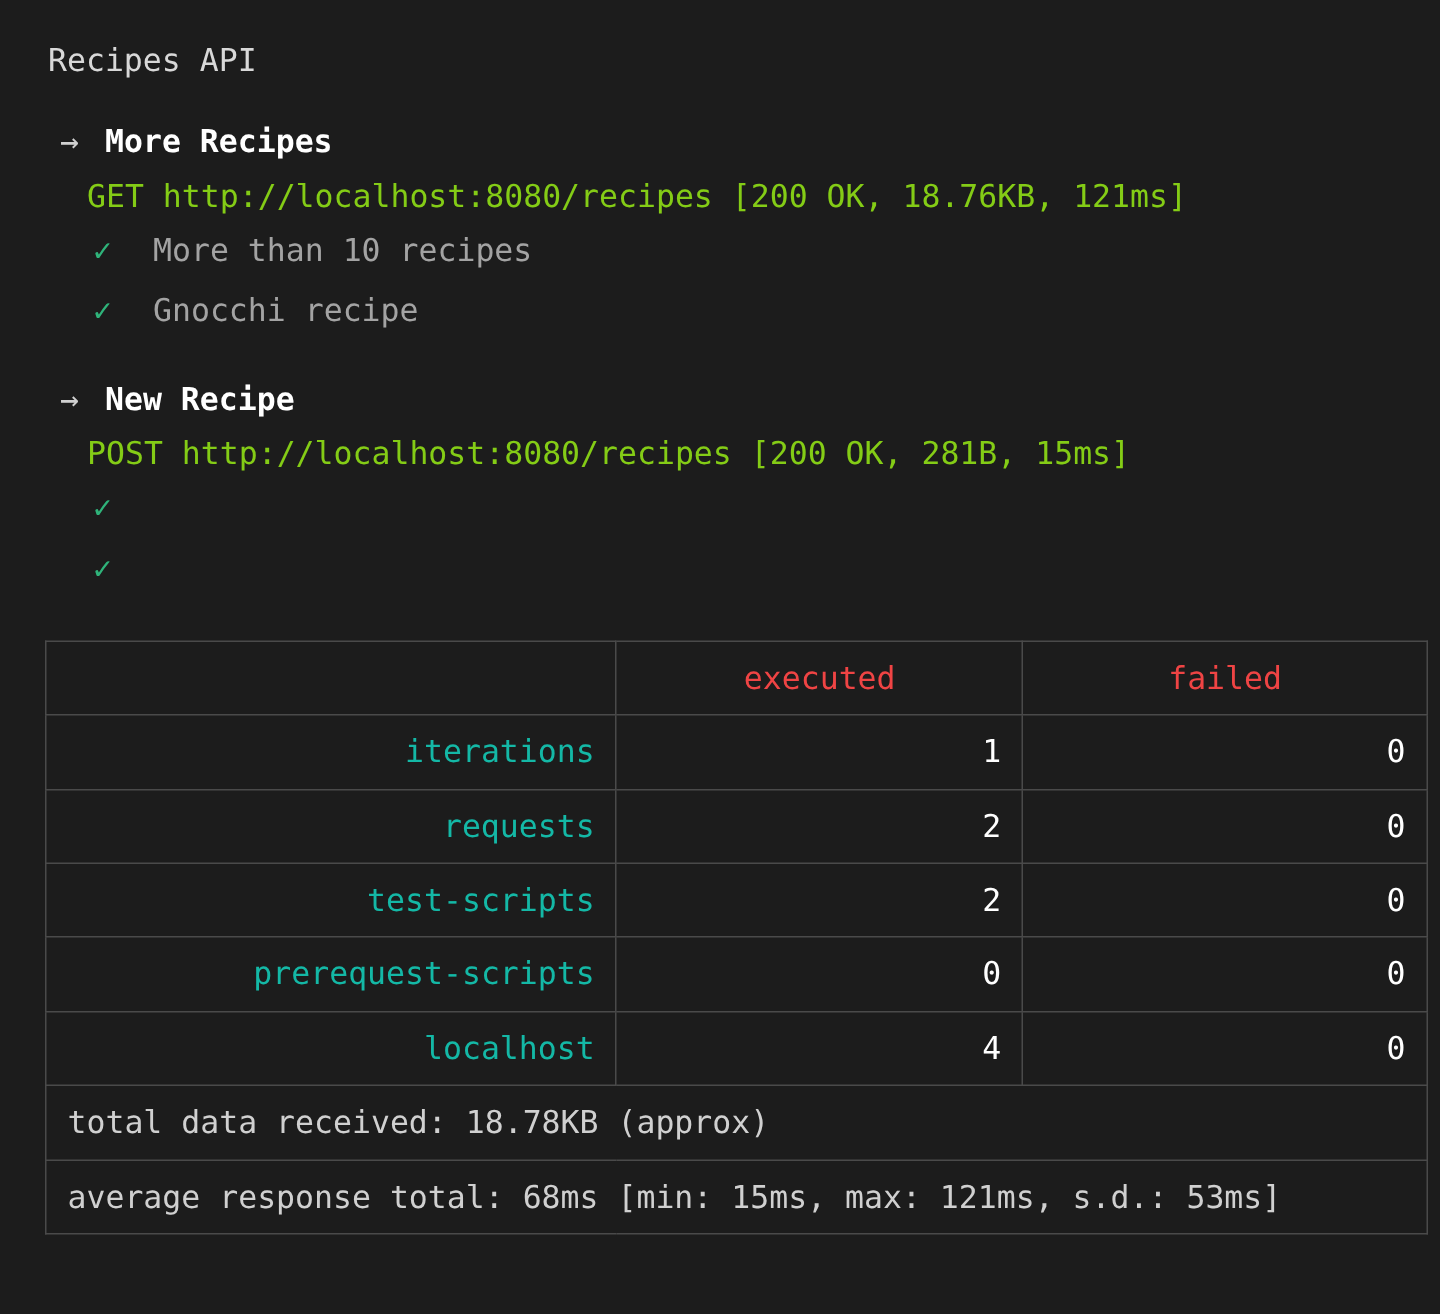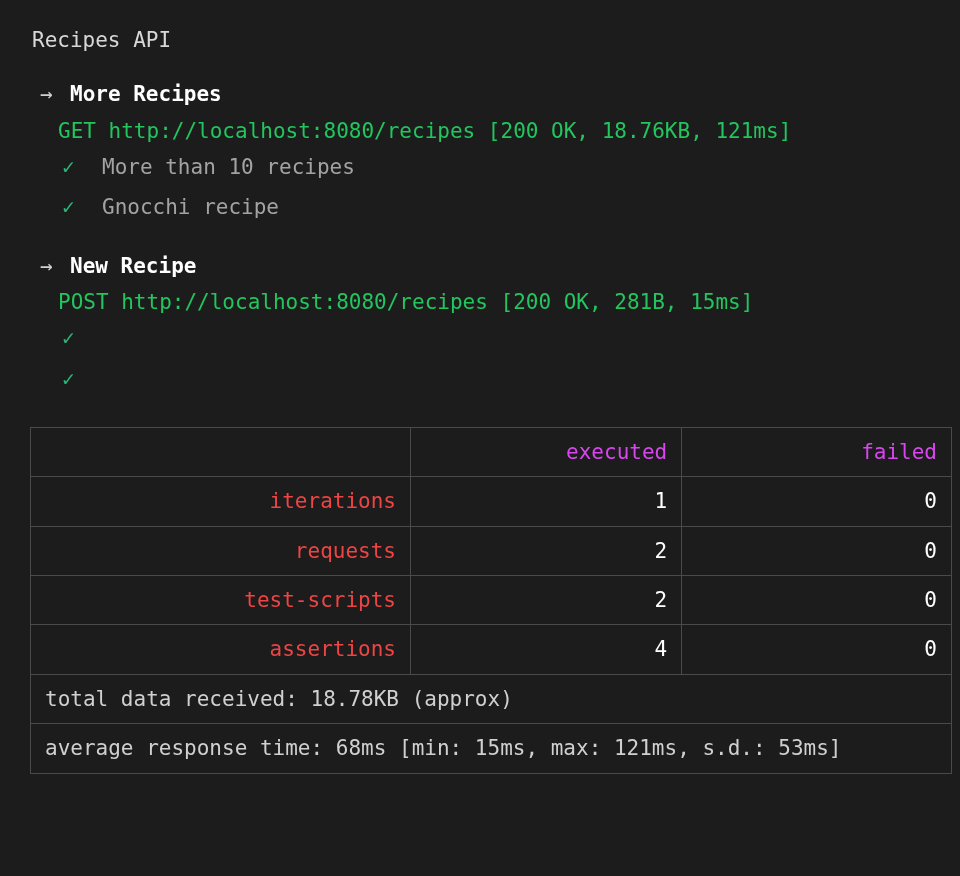--- a/index.html
+++ b/index.html
@@ -11,42 +11,42 @@
     font-family: "SFMono-Regular", ui-monospace, Menlo, Consolas, monospace;
     font-size: 21px;
     line-height: 1.35;
   }
   .wrap { padding: 10px 16px 20px 16px; }
   .title { color: #d8d8d8; margin-bottom: 22px; }
   .req-block { margin-bottom: 22px; }
   .req-head { display: flex; align-items: baseline; gap: 0; }
   .arrow { color: #d0d0d0; width: 22px; display: inline-block; }
   .req-name { color: #ffffff; font-weight: 600; }
-  .req-line { color: #22c55e; padding-left: 22px; }
+  .req-line { color: #84cc16; padding-left: 22px; }
   .assert-line { padding-left: 22px; color: #7a7a7a; display: flex; align-items: baseline; }
   .check { color: #2fb37a; width: 32px; display: inline-block; }
   .assert-text { color: #a3a3a3; }
   table.summary {
     border-collapse: collapse;
     width: 922px;
     margin: 30px 0 0 2px;
   }
   table.summary th, table.summary td {
     border: 1px solid #4a4a4a;
     padding: 10px 14px;
     vertical-align: middle;
   }
   table.summary th {
-    color: #d946ef;
+    color: #ef4444;
     font-weight: 400;
-    text-align: right;
+    text-align: center;
   }
   table.summary th.blank { }
   .metric-label {
-    color: #ef4444;
+    color: #14b8a6;
     text-align: right;
     width: 394px;
   }
   .metric-val {
     color: #ffffff;
     text-align: right;
     width: 280px;
   }
   .foot-row td {
     color: #d0d0d0;
@@ -109,26 +109,31 @@
         <td class="metric-label">requests</td>
         <td class="metric-val">2</td>
         <td class="metric-val">0</td>
       </tr>
       <tr>
         <td class="metric-label">test-scripts</td>
         <td class="metric-val">2</td>
         <td class="metric-val">0</td>
       </tr>
       <tr>
-        <td class="metric-label">assertions</td>
+        <td class="metric-label">prerequest-scripts</td>
+        <td class="metric-val">0</td>
+        <td class="metric-val">0</td>
+      </tr>
+      <tr>
+        <td class="metric-label">localhost</td>
         <td class="metric-val">4</td>
         <td class="metric-val">0</td>
       </tr>
       <tr class="foot-row">
         <td colspan="3">total data received: 18.78KB (approx)</td>
       </tr>
       <tr class="foot-row">
-        <td colspan="3">average response time: 68ms [min: 15ms, max: 121ms, s.d.: 53ms]</td>
+        <td colspan="3">average response total: 68ms [min: 15ms, max: 121ms, s.d.: 53ms]</td>
       </tr>
     </tbody>
   </table>
 
 </div>
 
 </body></html>

